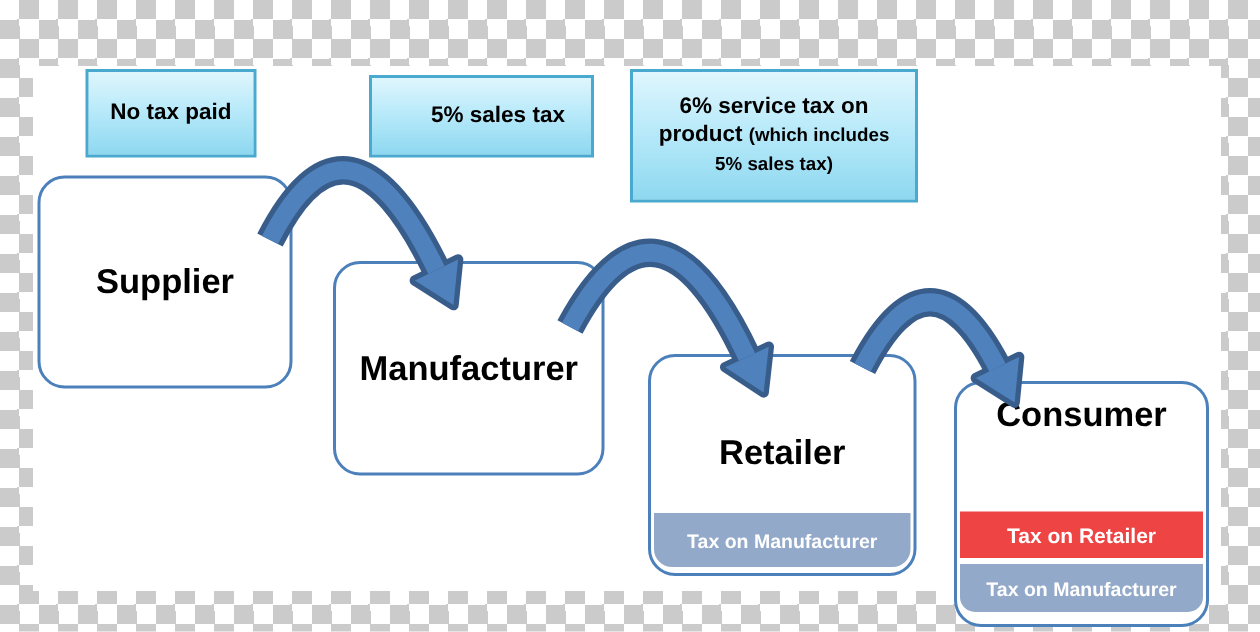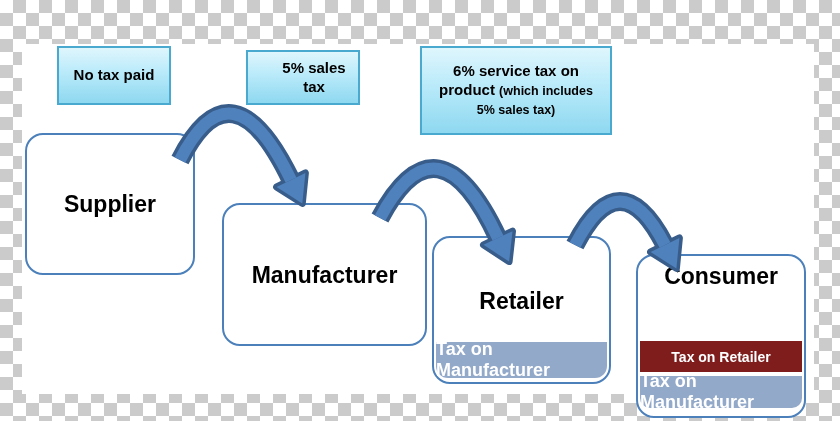--- a/index.html
+++ b/index.html
@@ -13,48 +13,48 @@
   .white-area{position:absolute;left:22px;top:44px;width:792px;height:350px;background:#ffffff;}
 
   .tag{
     position:absolute;box-sizing:border-box;
     border:2px solid #49a9ce;
     background:linear-gradient(180deg,#dff6fd 0%, #b9eafa 45%, #8ed8f0 100%);
     display:flex;flex-direction:row;align-items:center;justify-content:center;
     text-align:center;font-weight:bold;font-size:15px;color:#000;line-height:1.25;
   }
   #tag-supplier{left:57px;top:46px;width:114px;height:59px;}
-  #tag-manufacturer{left:246px;top:50px;width:114px;height:55px;padding-left:22px;}
+  #tag-manufacturer{left:246px;top:50px;width:150px;height:55px;padding-left:22px;}
   #tag-retailer{left:420px;top:46px;width:192px;height:89px;padding:4px 16px;}
   #tag-retailer .note{font-size:12.5px;}
 
   .node{
     position:absolute;box-sizing:border-box;background:#ffffff;
     border:2.5px solid #4c80bb;border-radius:18px;
   }
-  #node-supplier{left:25px;top:133px;width:170px;height:142px;padding-left:36px;}
-  #node-manufacturer{left:222px;top:203px;width:205px;height:143px;text-decoration:underline;}
+  #node-supplier{left:25px;top:117px;width:170px;height:142px;padding-left:36px;}
+  #node-manufacturer{left:222px;top:174px;width:181px;height:143px;text-decoration:underline;}
   #node-retailer{left:432px;top:236px;width:179px;height:148px;}
   #node-consumer{left:636px;top:254px;width:170px;height:164px;}
 
   .node-title{
     position:absolute;left:0;right:0;text-align:center;
     font-weight:bold;font-size:23px;color:#000;
   }
   #node-supplier .node-title,#node-manufacturer .node-title{top:50%;transform:translateY(-50%);}
   #node-retailer .node-title{top:50px;}
   #node-consumer .node-title{top:7px;}
 
   .bar{
     position:absolute;left:2px;right:2px;
-    color:#ffffff;font-weight:bold;font-size:18px;
+    color:#ffffff;font-weight:bold;font-size:13px;
     display:flex;align-items:center;justify-content:center;
   }
   .bar-light{background:#93a9c9;}
-  .bar-dark{background:#7f1d1d;font-size:14px;}
+  .bar-dark{background:#ef4444;font-size:14px;}
   #node-retailer .bar-bottom{bottom:4px;height:36px;border-radius:0 0 12px 12px;}
   #node-consumer .bar-mid{bottom:44px;height:31px;}
   #node-consumer .bar-bottom{bottom:8px;height:32px;border-radius:0 0 10px 10px;}
 
   svg.arrows{position:absolute;left:0;top:0;pointer-events:none;}
 </style>
 </head>
 <body>
 
 <div>

